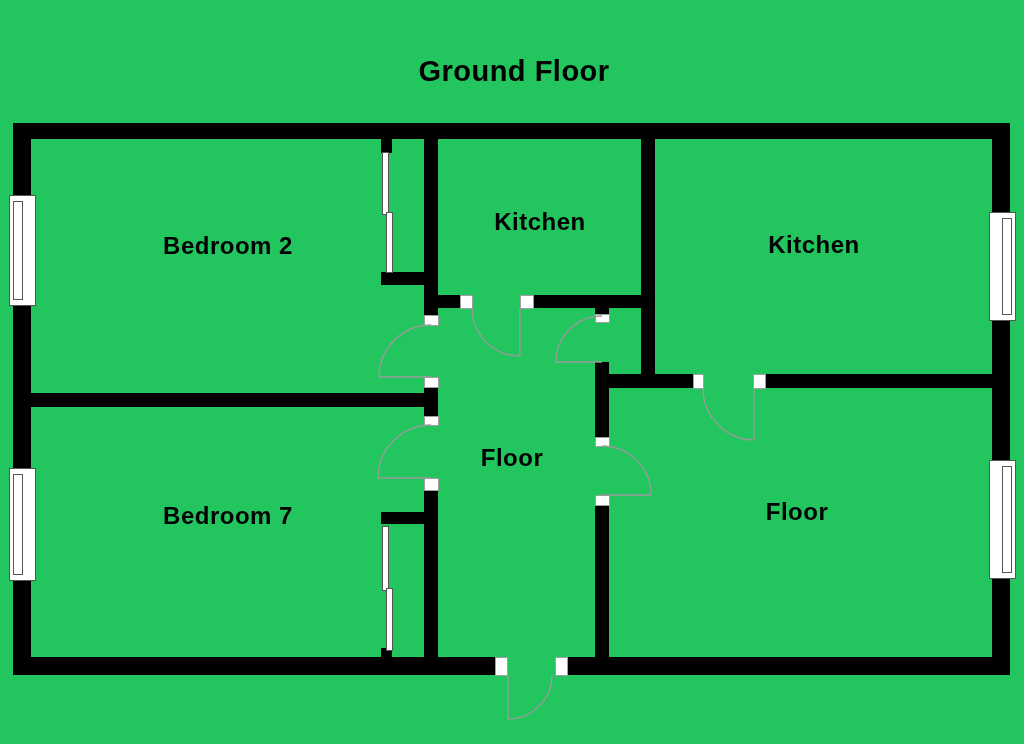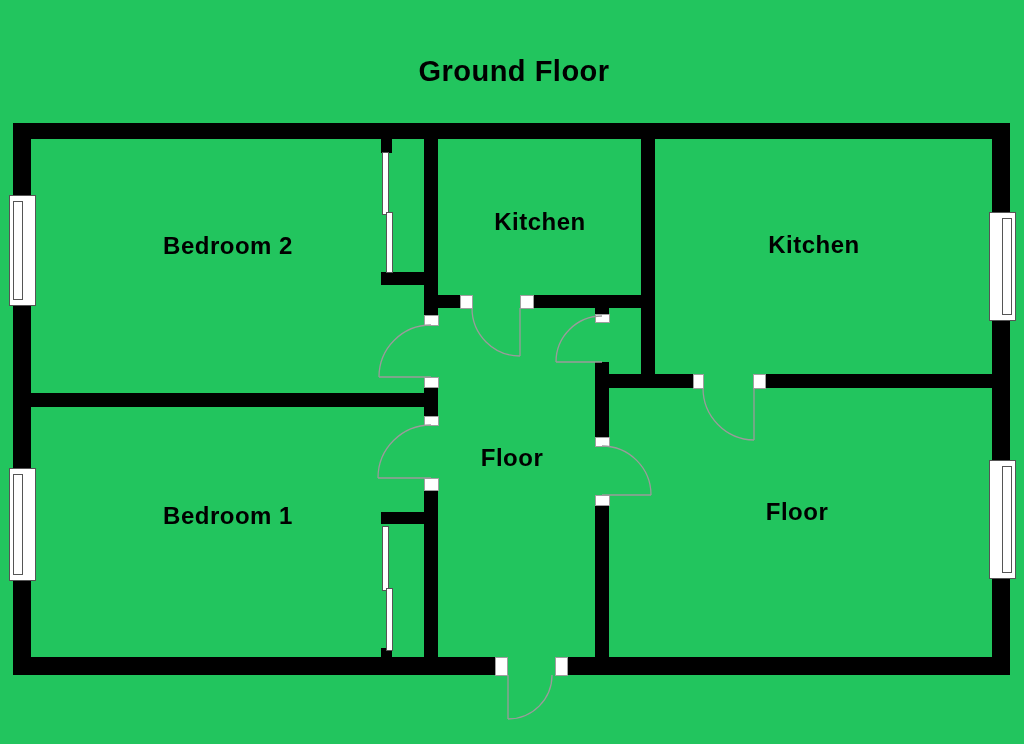--- a/index.html
+++ b/index.html
@@ -120,17 +120,17 @@
     <path class="door" d="M754,388 L754,440"></path>
     <path class="door" d="M703,388 A52,52 0 0 0 754,440"></path>
 
     <path class="door" d="M508,675 L508,719"></path>
     <path class="door" d="M508,719 A44,44 0 0 0 552,675"></path>
   </svg>
 
   <div class="room-label lbl-bedroom2">Bedroom 2</div>
   <div class="room-label lbl-bathroom">Kitchen</div>
   <div class="room-label lbl-kitchen">Kitchen</div>
-  <div class="room-label lbl-bedroom1">Bedroom 1</div>
+  <div class="room-label lbl-bedroom1">Bedroom 7</div>
   <div class="room-label lbl-hall">Floor</div>
   <div class="room-label lbl-lounge">Floor</div>
 
 </div>
 
 </body></html>

